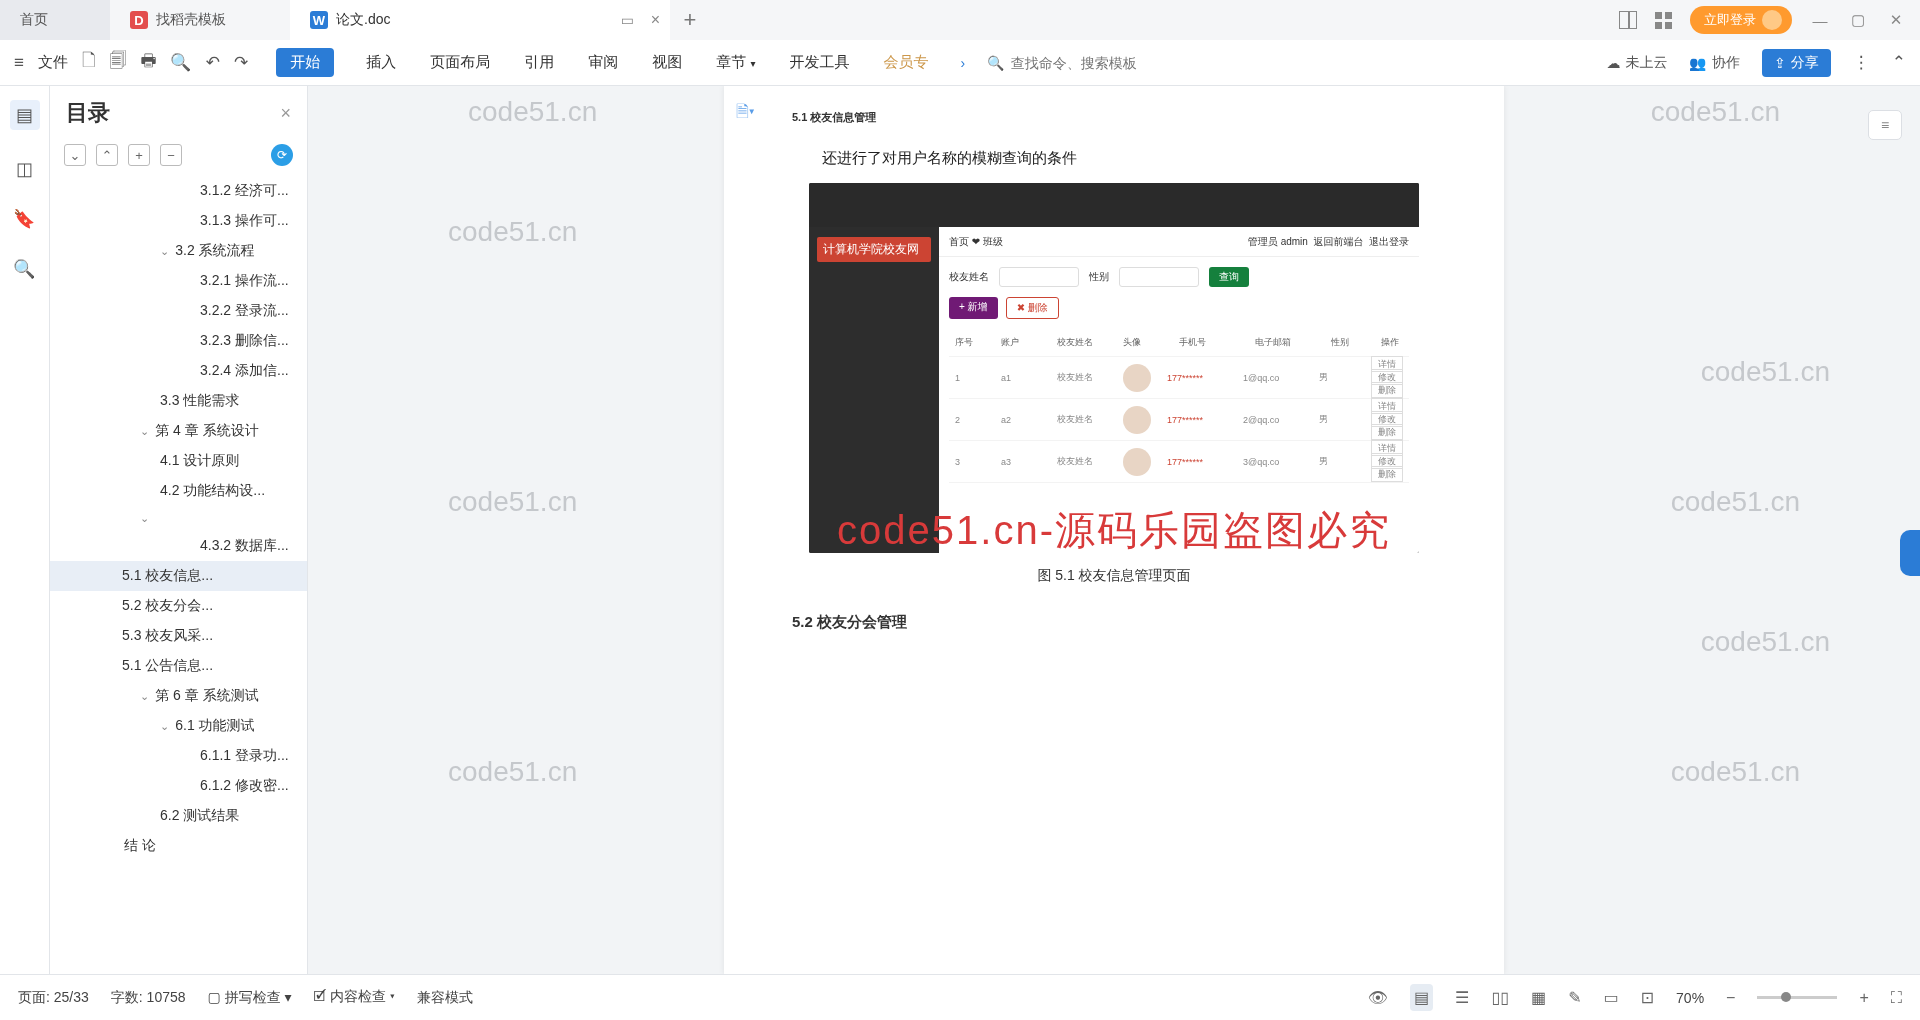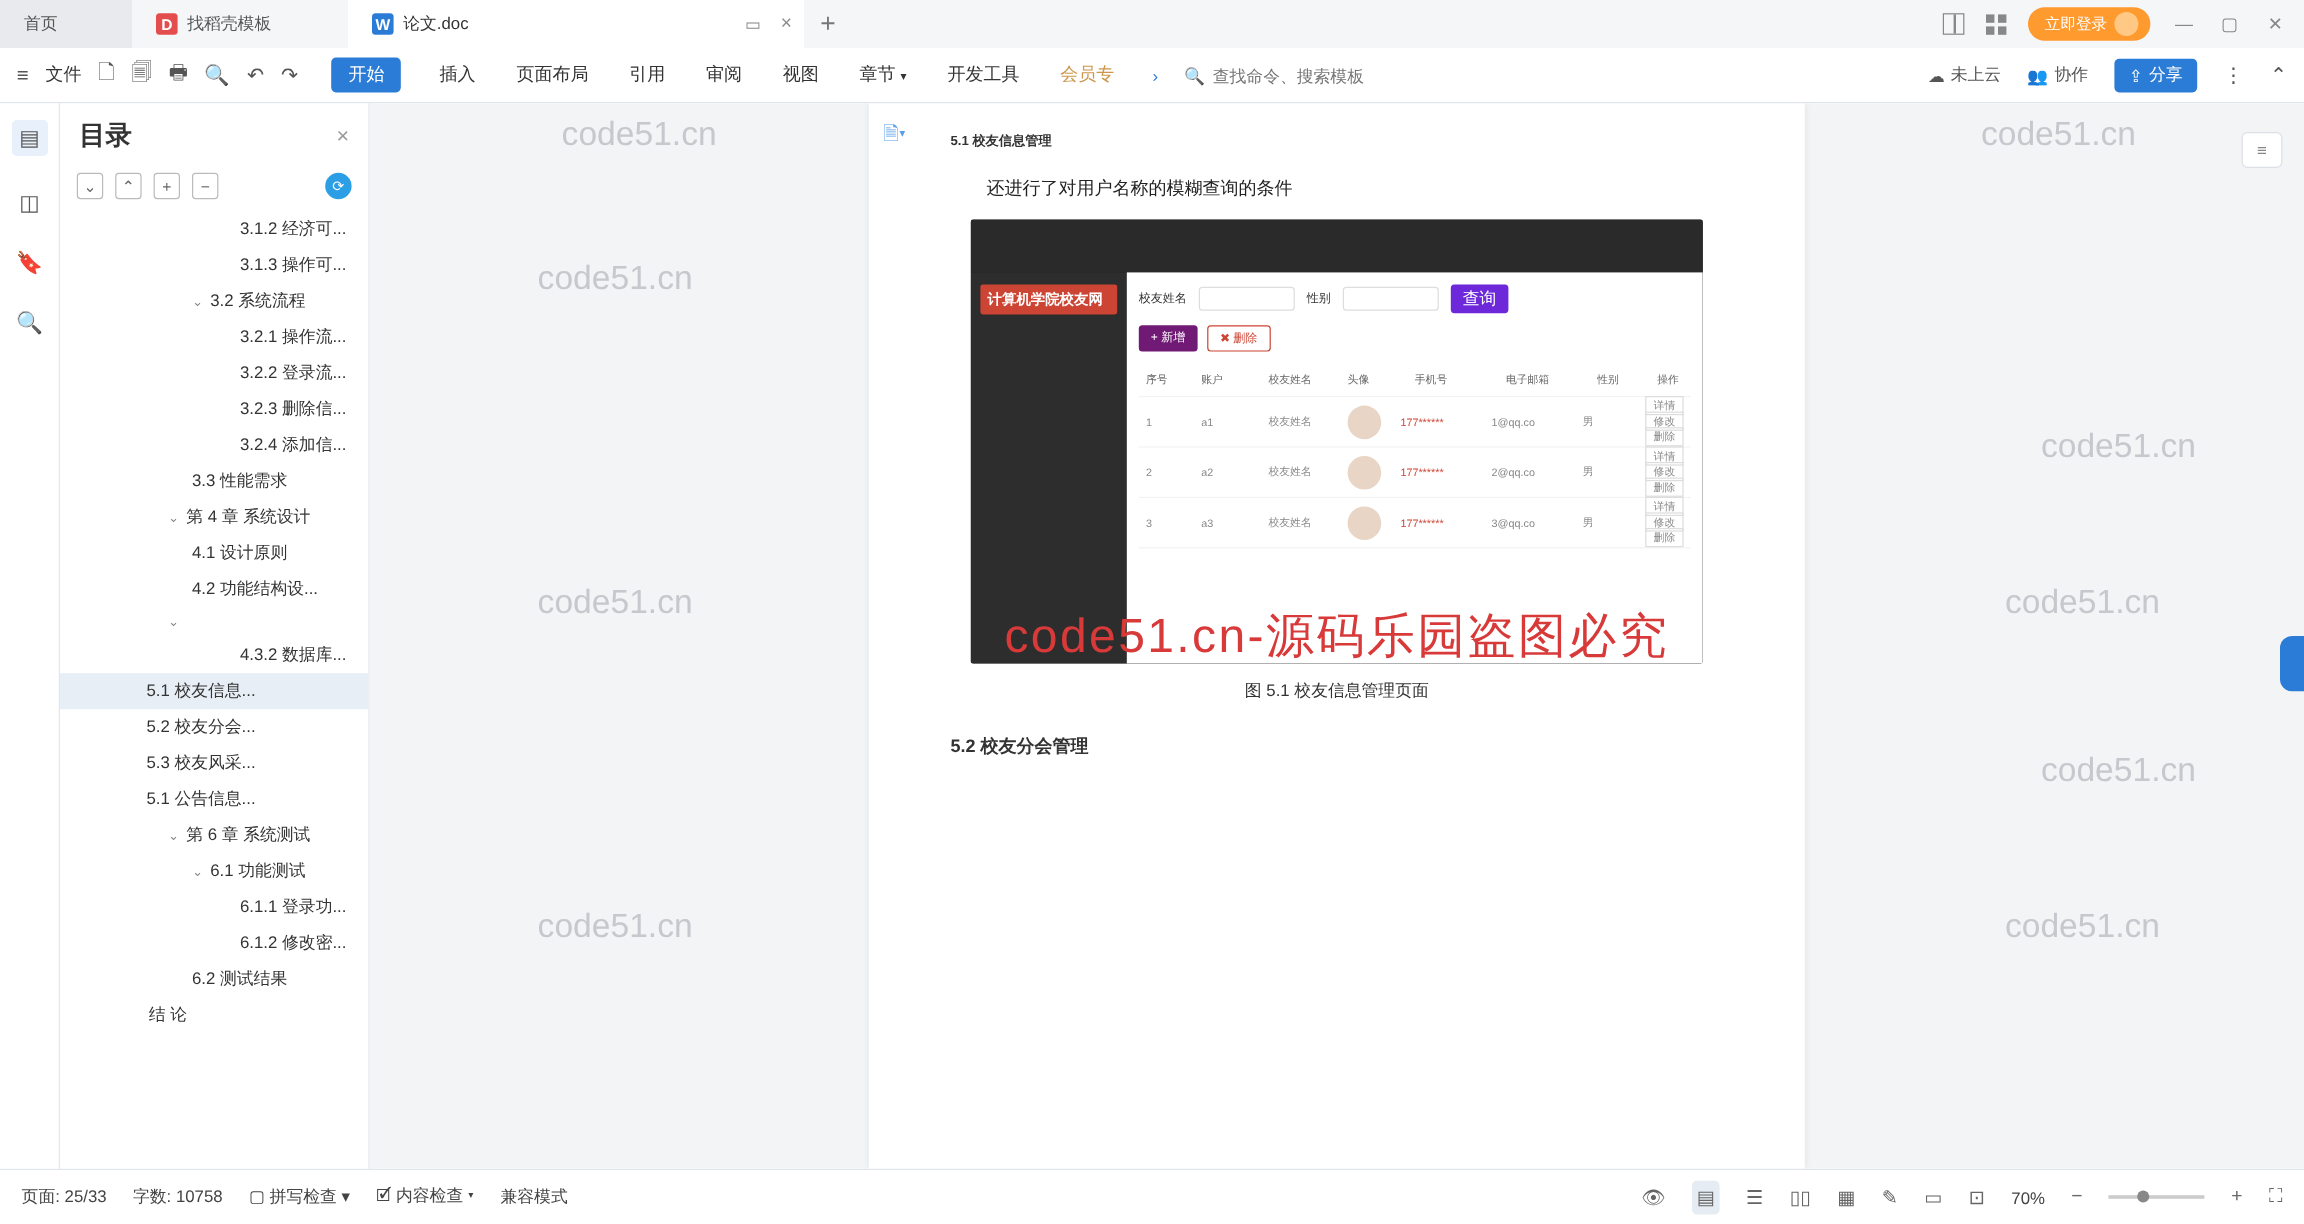--- a/index.html
+++ b/index.html
@@ -59,27 +59,27 @@
 .chev{color:#888;font-size:11px}
 .doc-area{flex:1;background:#f2f4f6;position:relative;display:flex;justify-content:center;overflow:hidden}
 .side-handle{position:absolute;right:18px;top:24px;width:34px;height:30px;border:1px solid #dcdfe4;border-radius:5px;background:#fff;display:flex;align-items:center;justify-content:center;color:#888}
 .page{width:780px;background:#fff;margin-top:0;padding:18px 68px 40px;position:relative;box-shadow:0 0 6px rgba(0,0,0,.08)}
 .mini-icon{position:absolute;left:12px;top:14px;color:#5a9de8;font-size:16px}
 .h51{font-weight:bold;font-size:11px;margin:6px 0 18px}
 .para{font-size:15px;line-height:2.0;text-indent:2em;color:#222}
 .shot{width:610px;height:370px;background:#1e1e1e;margin:10px auto 14px;position:relative;border-radius:2px;overflow:hidden}
 .shot-top{height:44px;background:#2a2a2a}
 .shot-side{position:absolute;left:0;top:44px;bottom:0;width:130px;background:#2d2d2d;padding:10px 8px;display:flex;flex-direction:column;gap:10px}
-.shot-side-title{color:#fff;font-size:12px;font-weight:bold;background:#c43;padding:4px 6px;border-radius:2px;margin-bottom:4px}
+.shot-side-title{color:#fff;font-size:12px;font-weight:normal;background:#c43;padding:4px 6px;border-radius:2px;margin-bottom:4px}
 .shot-side-item{color:#ccc;font-size:10px;padding:3px 4px}
 .shot-main{position:absolute;left:130px;right:0;top:44px;bottom:0;background:#fff}
 .shot-bar{height:30px;background:#fff;border-bottom:1px solid #eee;display:flex;align-items:center;padding:0 10px;font-size:10px;color:#333}
 .shot-tools{padding:10px;display:flex;gap:10px;align-items:center;font-size:10px}
 .shot-input{border:1px solid #ddd;height:20px;width:80px;border-radius:3px}
-.shot-rbtn{background:#6d28d9;color:#fff;padding:3px 10px;border-radius:3px;font-size:14px}
+.shot-rbtn{background:#15803d;color:#fff;padding:3px 10px;border-radius:3px;font-size:10px}
 .shot-btns{padding:0 10px;display:flex;gap:8px}
 .shot-btn1{background:#701a75;color:#fff;font-size:10px;padding:3px 10px;border-radius:3px}
 .shot-btn2{border:1px solid #c43;color:#c43;font-size:10px;padding:3px 10px;border-radius:3px}
 .shot-table{padding:10px;font-size:9px;color:#888}
 .shot-row{display:flex;align-items:center;height:42px;border-bottom:1px solid #f3f3f3;gap:16px;padding:0 6px}
 .shot-av{width:28px;height:28px;border-radius:50%;background:#e8d5c5}
 .shot-op{border:1px solid #ddd;padding:2px 6px;font-size:9px;margin-left:4px}
 .cap{text-align:center;font-size:14px;margin:10px 0 28px}
 .h52{font-weight:bold;font-size:15px;margin:10px 0 18px}
 .wm{position:absolute;color:#c5c8cc;font-size:28px;pointer-events:none}
@@ -255,20 +255,21 @@
       <span class="mini-icon">🗎▾</span>
       <div class="h51">5.1  校友信息管理</div>
       <div class="para" style="text-indent:2em">还进行了对用户名称的模糊查询的条件</div>
 
       <div class="shot">
         <div class="shot-top"></div>
         <div class="shot-side">
           <div class="shot-side-title">计算机学院校友网</div>
         </div>
         <div class="shot-main">
+          <div class="shot-bar"><span>首页 ❤ 班级</span><span style="flex:1"></span><span>管理员 admin</span>&nbsp;&nbsp;<span>返回前端台</span>&nbsp;&nbsp;<span>退出登录</span></div>
           <div class="shot-tools">
               <span>校友姓名</span>
               <span class="shot-input"></span>
               <span>性别</span>
               <span class="shot-input"></span>
               <span class="shot-rbtn">查询</span>
             </div>
           <div class="shot-btns">
               <span class="shot-btn1">+ 新增</span>
               <span class="shot-btn2">✖ 删除</span>

